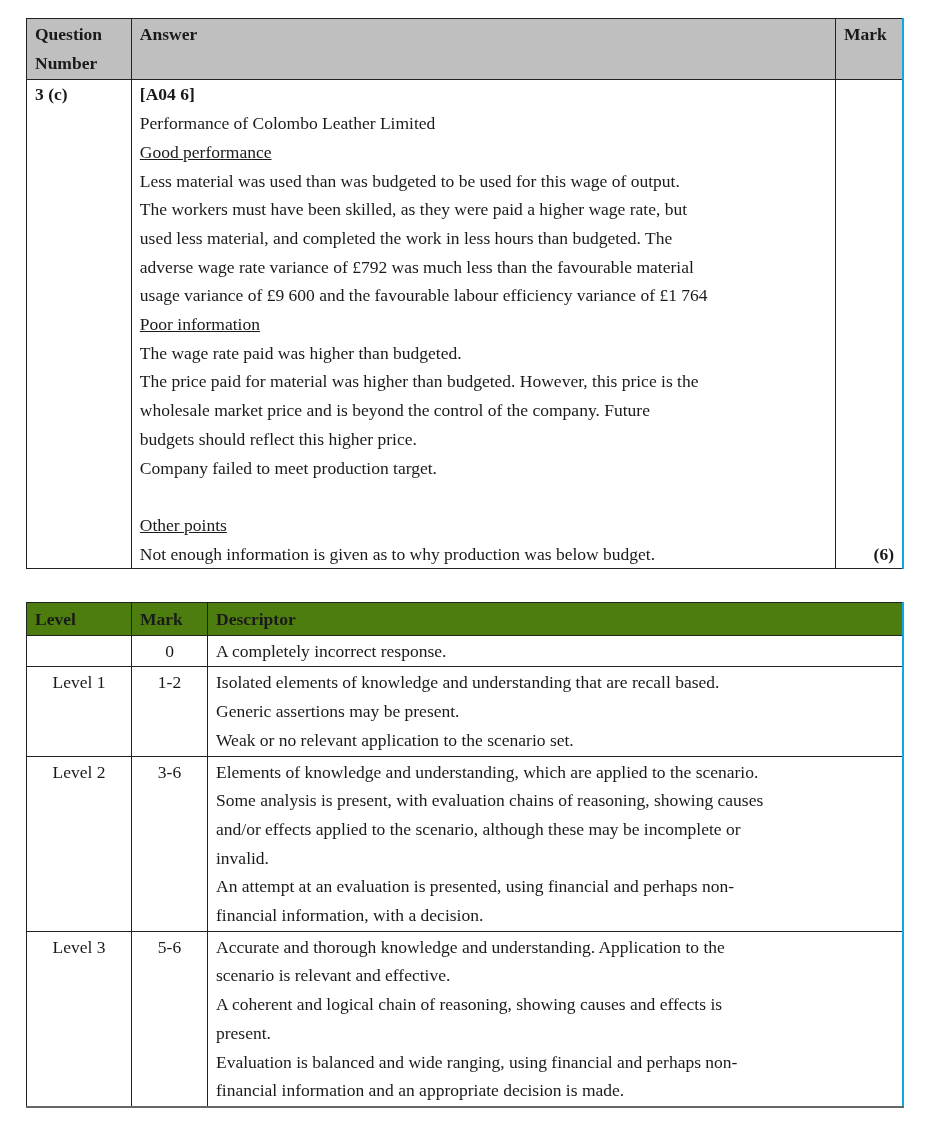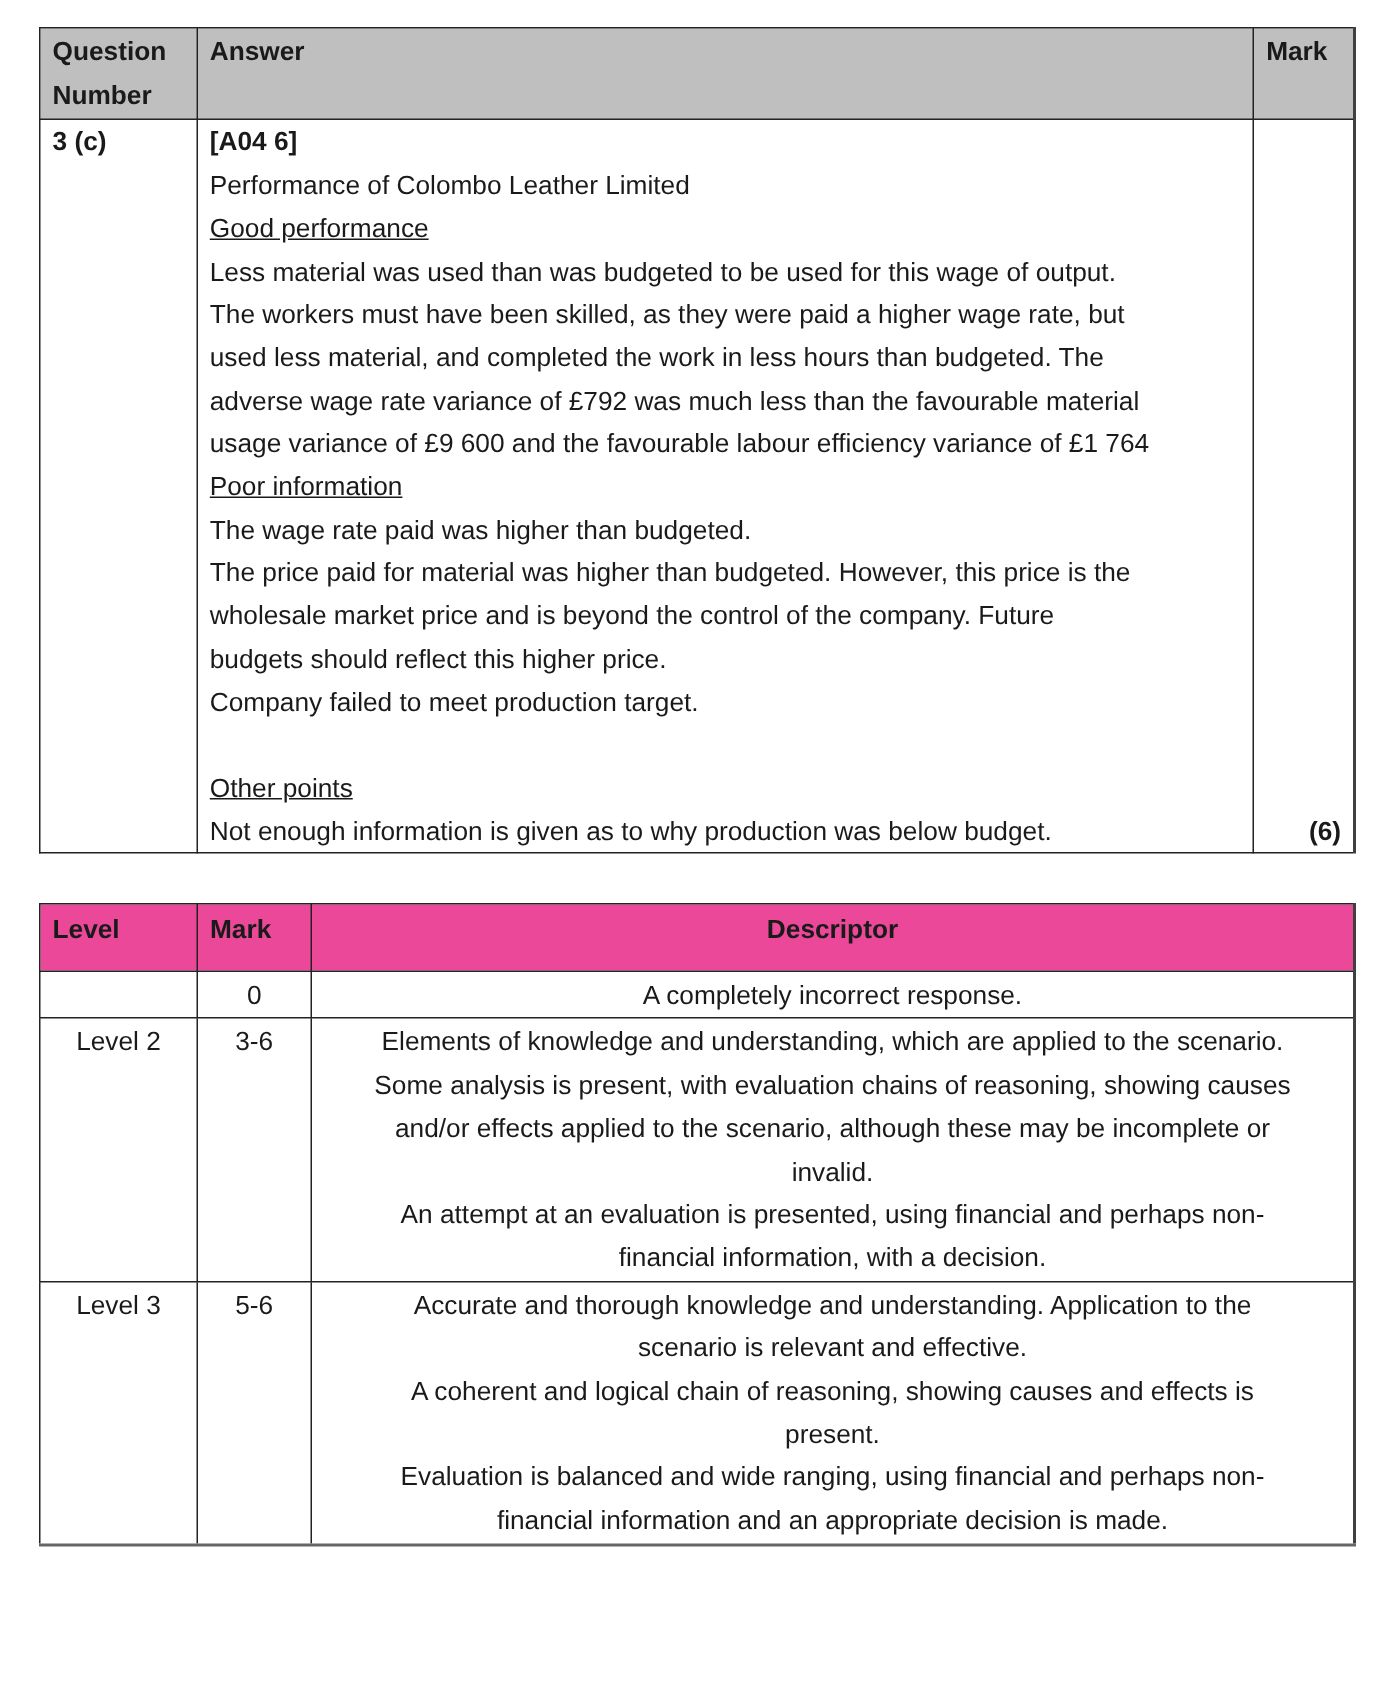--- a/index.html
+++ b/index.html
@@ -24,39 +24,39 @@
   #qa-table .col-q { width: 88px; }
   #qa-table .col-a { width: 688px; margin-left: 20px; }
   #qa-table .col-m { width: 50px; }
   #qa-table .qnum { font-weight: bold; }
   #qa-table .mark-cell { vertical-align: bottom; text-align: right; font-weight: bold; }
   .ans-line { display: block; white-space: nowrap; }
   .bold { font-weight: bold; }
   .ul { text-decoration: underline; }
   .blank { height: 28.7px; }
   
-  #qa-table, #level-table { border-right: 2px solid #404040; }
+  #qa-table, #level-table { border-right: 2px solid #0ea5e9; font-family: Liberation Serif, serif; }
   
   #level-table { left: 26px; top: 602px; width: 878px; }
   #level-table th, #level-table td {
     border: 1px solid #222;
     vertical-align: top;
     font-size: 17.5px;
     line-height: 28.7px;
     padding: 0 8px;
   }
   #level-table th {
-    background: #ec4899; font-weight: bold; text-align: left;
-    padding-top: 2px; padding-bottom: 13px;
+    background: #4d7c0f; font-weight: bold; text-align: left;
+    padding-top: 2px; padding-bottom: 1px;
   }
   #level-table .c-level { width: 88px; text-align: center; }
   #level-table th.c-level { text-align: left; }
   #level-table .c-mark { width: 59px; text-align: center; }
   #level-table th.c-mark { text-align: left; }
-  #level-table .c-desc { text-align: center; margin-top: 35px; }
+  #level-table .c-desc { text-align: left; margin-top: 35px; }
   #level-table td { padding-top: 1px; padding-bottom: 1px; }
   #level-table tbody tr:last-child td { border-bottom: 2px solid #666; }
 </style>
 </head>
 <body>
 
 <table id="qa-table">
   <thead>
     <tr>
       <th class="col-q">
@@ -104,20 +104,29 @@
   </thead>
   <tbody>
     <tr>
       <td class="c-level"></td>
       <td class="c-mark">0</td>
       <td class="c-desc">
         <span class="ans-line">A completely incorrect response.</span>
       </td>
     </tr>
     <tr>
+      <td class="c-level">Level 1</td>
+      <td class="c-mark">1-2</td>
+      <td class="c-desc">
+        <span class="ans-line">Isolated elements of knowledge and understanding that are recall based.</span>
+        <span class="ans-line">Generic assertions may be present.</span>
+        <span class="ans-line">Weak or no relevant application to the scenario set.</span>
+      </td>
+    </tr>
+    <tr>
       <td class="c-level">Level 2</td>
       <td class="c-mark">3-6</td>
       <td class="c-desc">
         <span class="ans-line">Elements of knowledge and understanding, which are applied to the scenario.</span>
         <span class="ans-line">Some analysis is present, with evaluation chains of reasoning, showing causes</span>
         <span class="ans-line">and/or effects applied to the scenario, although these may be incomplete or</span>
         <span class="ans-line">invalid.</span>
         <span class="ans-line">An attempt at an evaluation is presented, using financial and perhaps non-</span>
         <span class="ans-line">financial information, with a decision.</span>
       </td>

